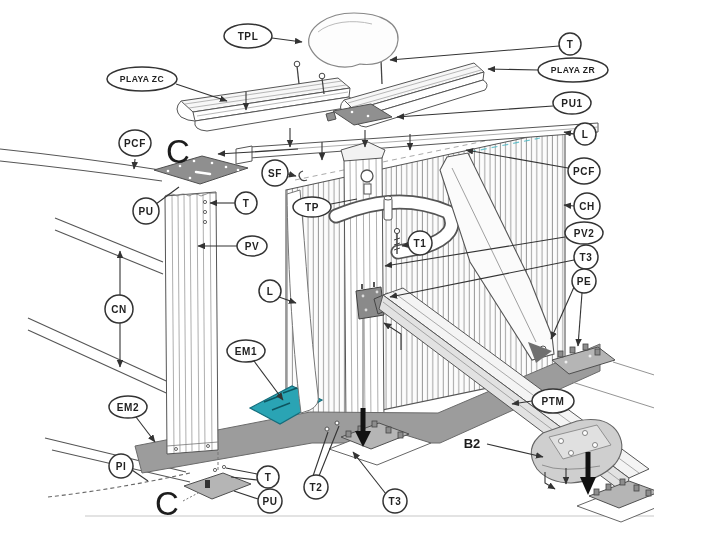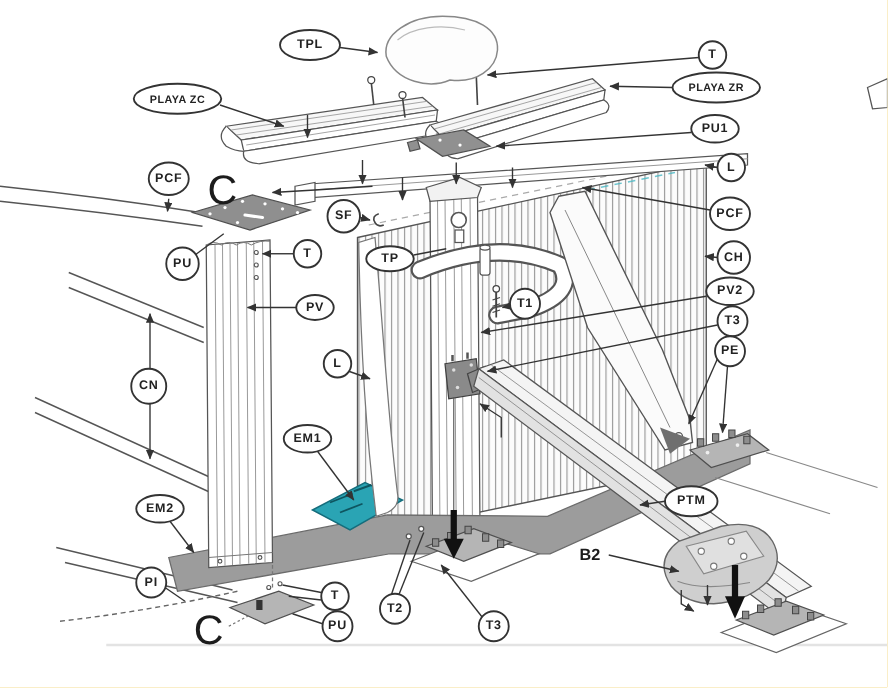--- a/index.html
+++ b/index.html
@@ -1,16 +1,16 @@
 <!DOCTYPE html>
 <html><head>
 <meta charset="utf-8">
 <style>
   html,body{margin:0;padding:0;background:#fff;}
-  .stage{width:710px;height:550px;position:relative;background:#eab308;overflow:hidden;font-family:"Liberation Sans",sans-serif;}
+  .stage{width:654px;height:550px;position:relative;background:#15803d;overflow:hidden;font-family:"Liberation Sans",sans-serif;}
   svg{display:block;}
   .co-text{font-family:"Liberation Sans",sans-serif;font-size:10px;font-weight:700;fill:#222;letter-spacing:.6px;}
   .co-text-sm{font-family:"Liberation Sans",sans-serif;font-size:8.6px;font-weight:700;fill:#222;letter-spacing:.4px;}
   .corner-c{font-family:"Liberation Sans",sans-serif;font-size:33px;font-weight:400;fill:#1c1c1c;}
   .b2{font-family:"Liberation Sans",sans-serif;font-size:13px;font-weight:700;fill:#1c1c1c;}
   .bubble{fill:#fff;stroke:#333;stroke-width:1.5;}
   .leader{stroke:#333;stroke-width:1.1;fill:none;}
   .part{stroke:#555;stroke-width:1;}
 </style>
 </head>

